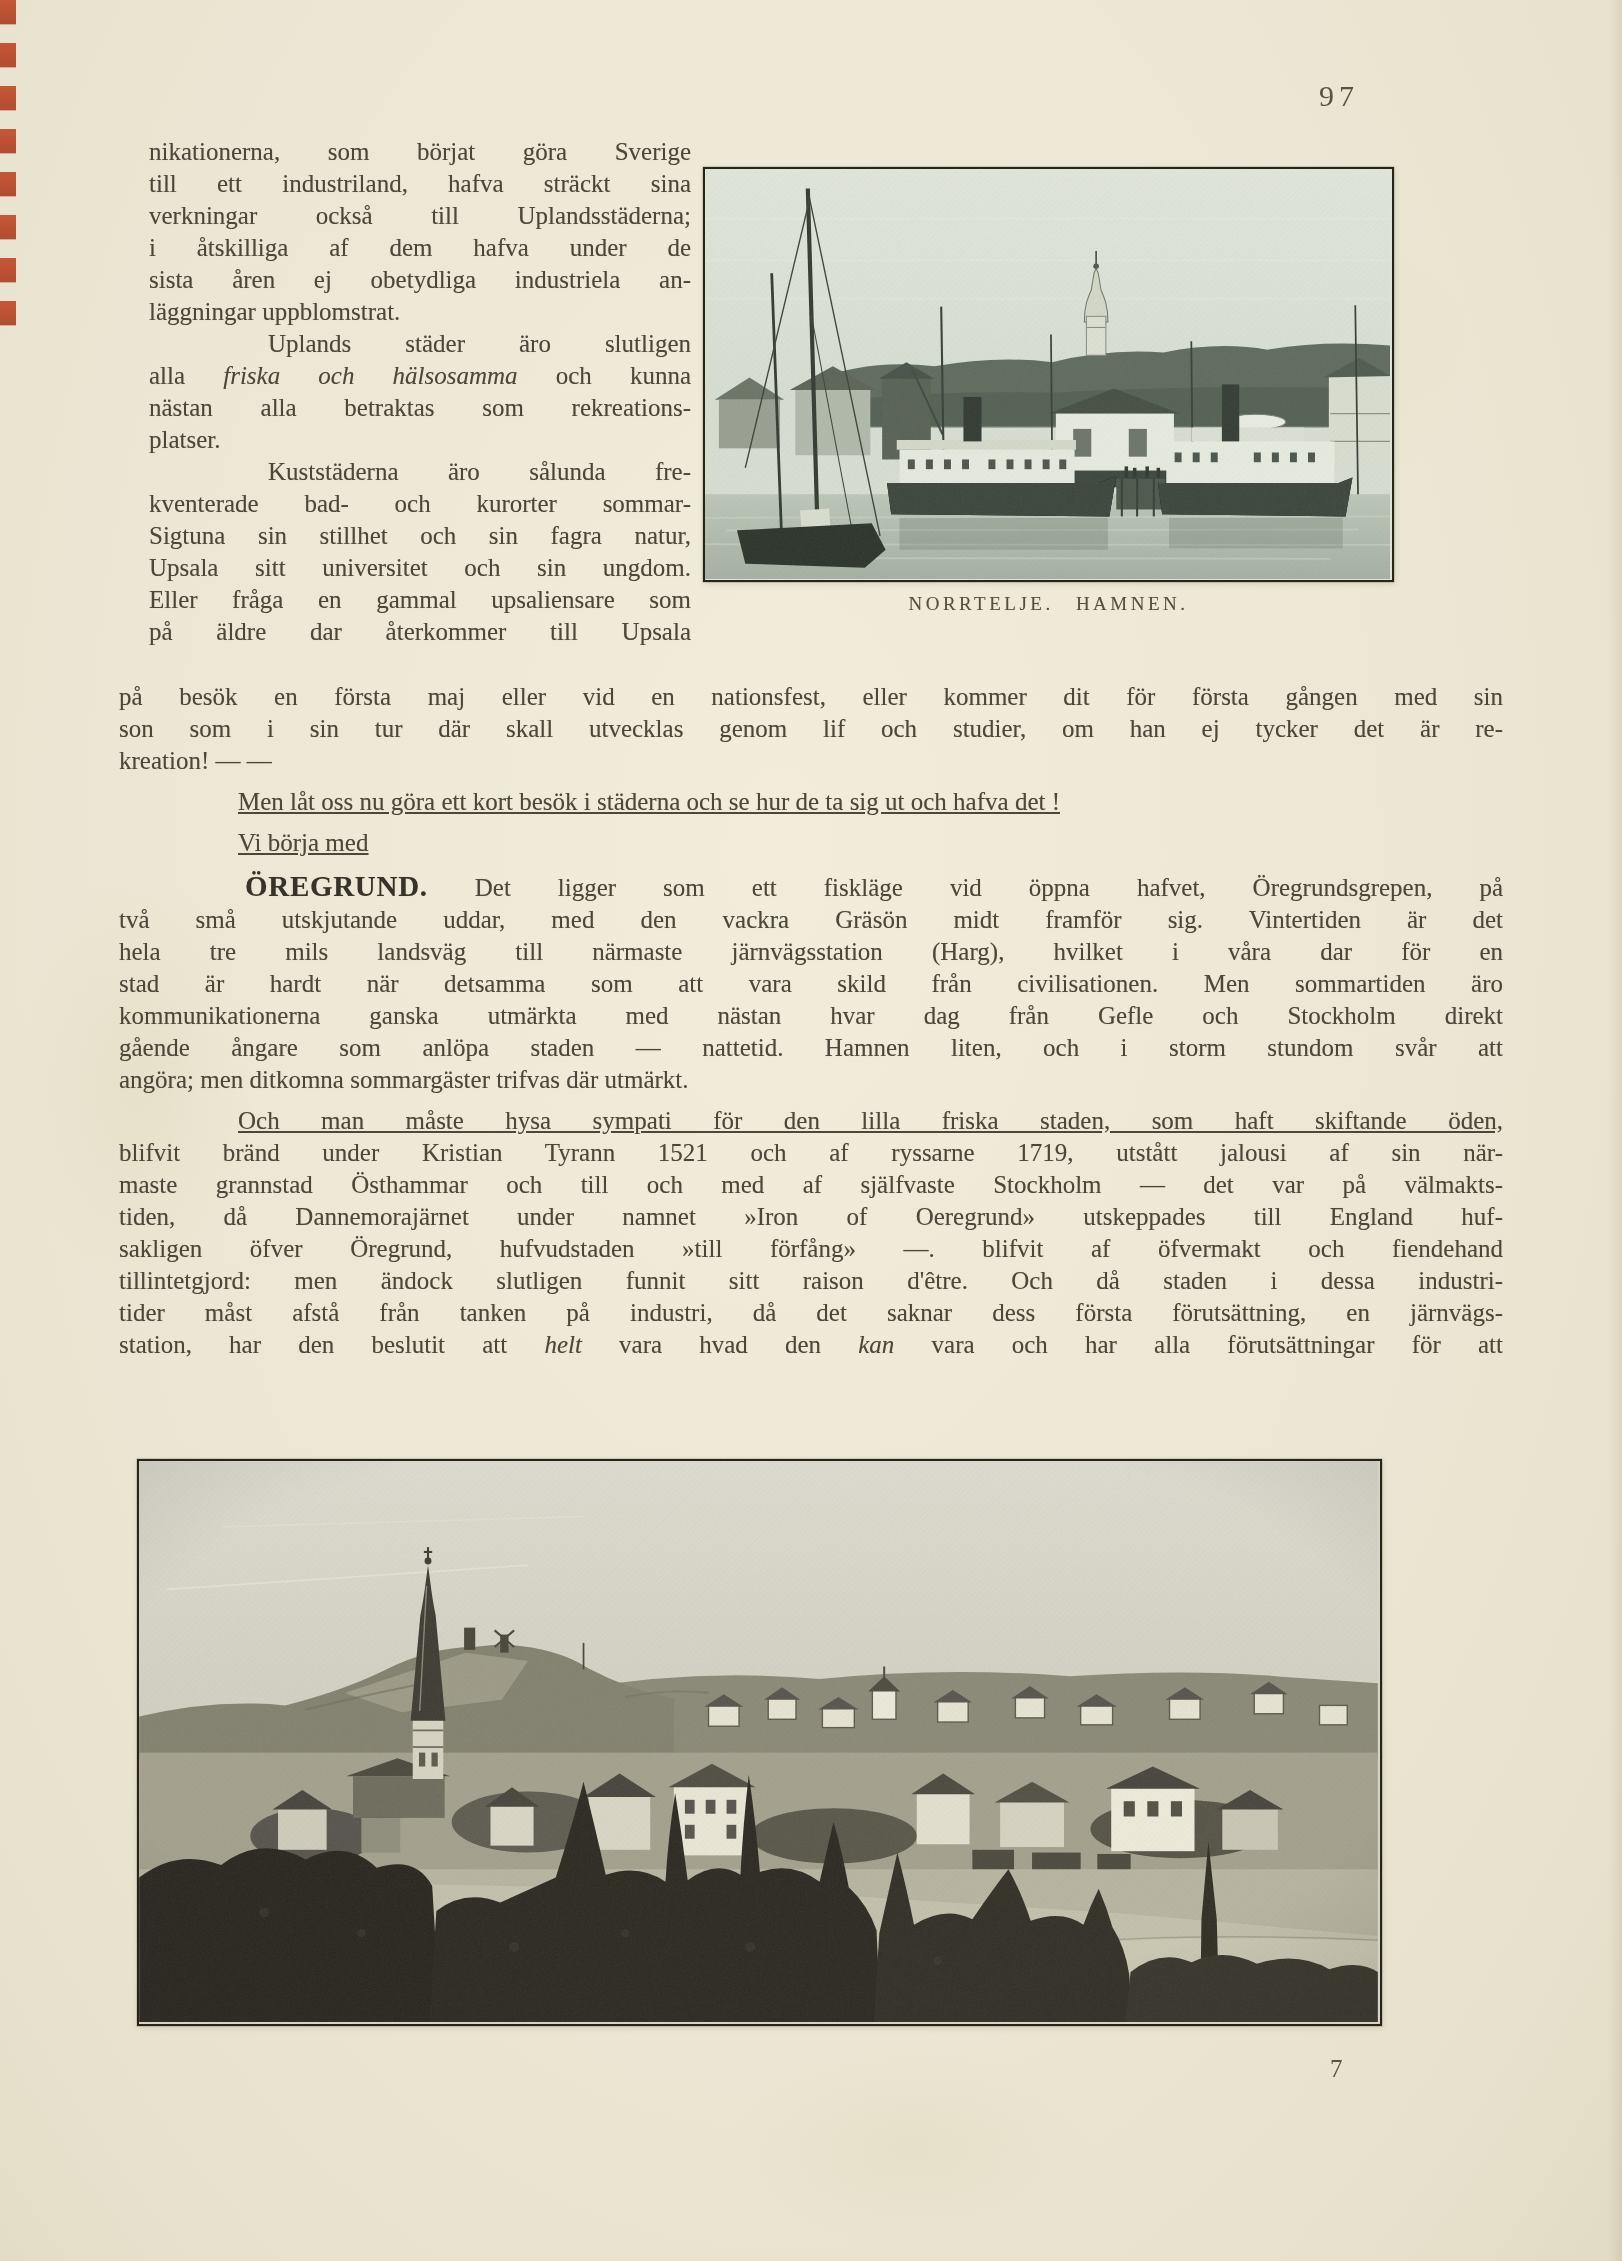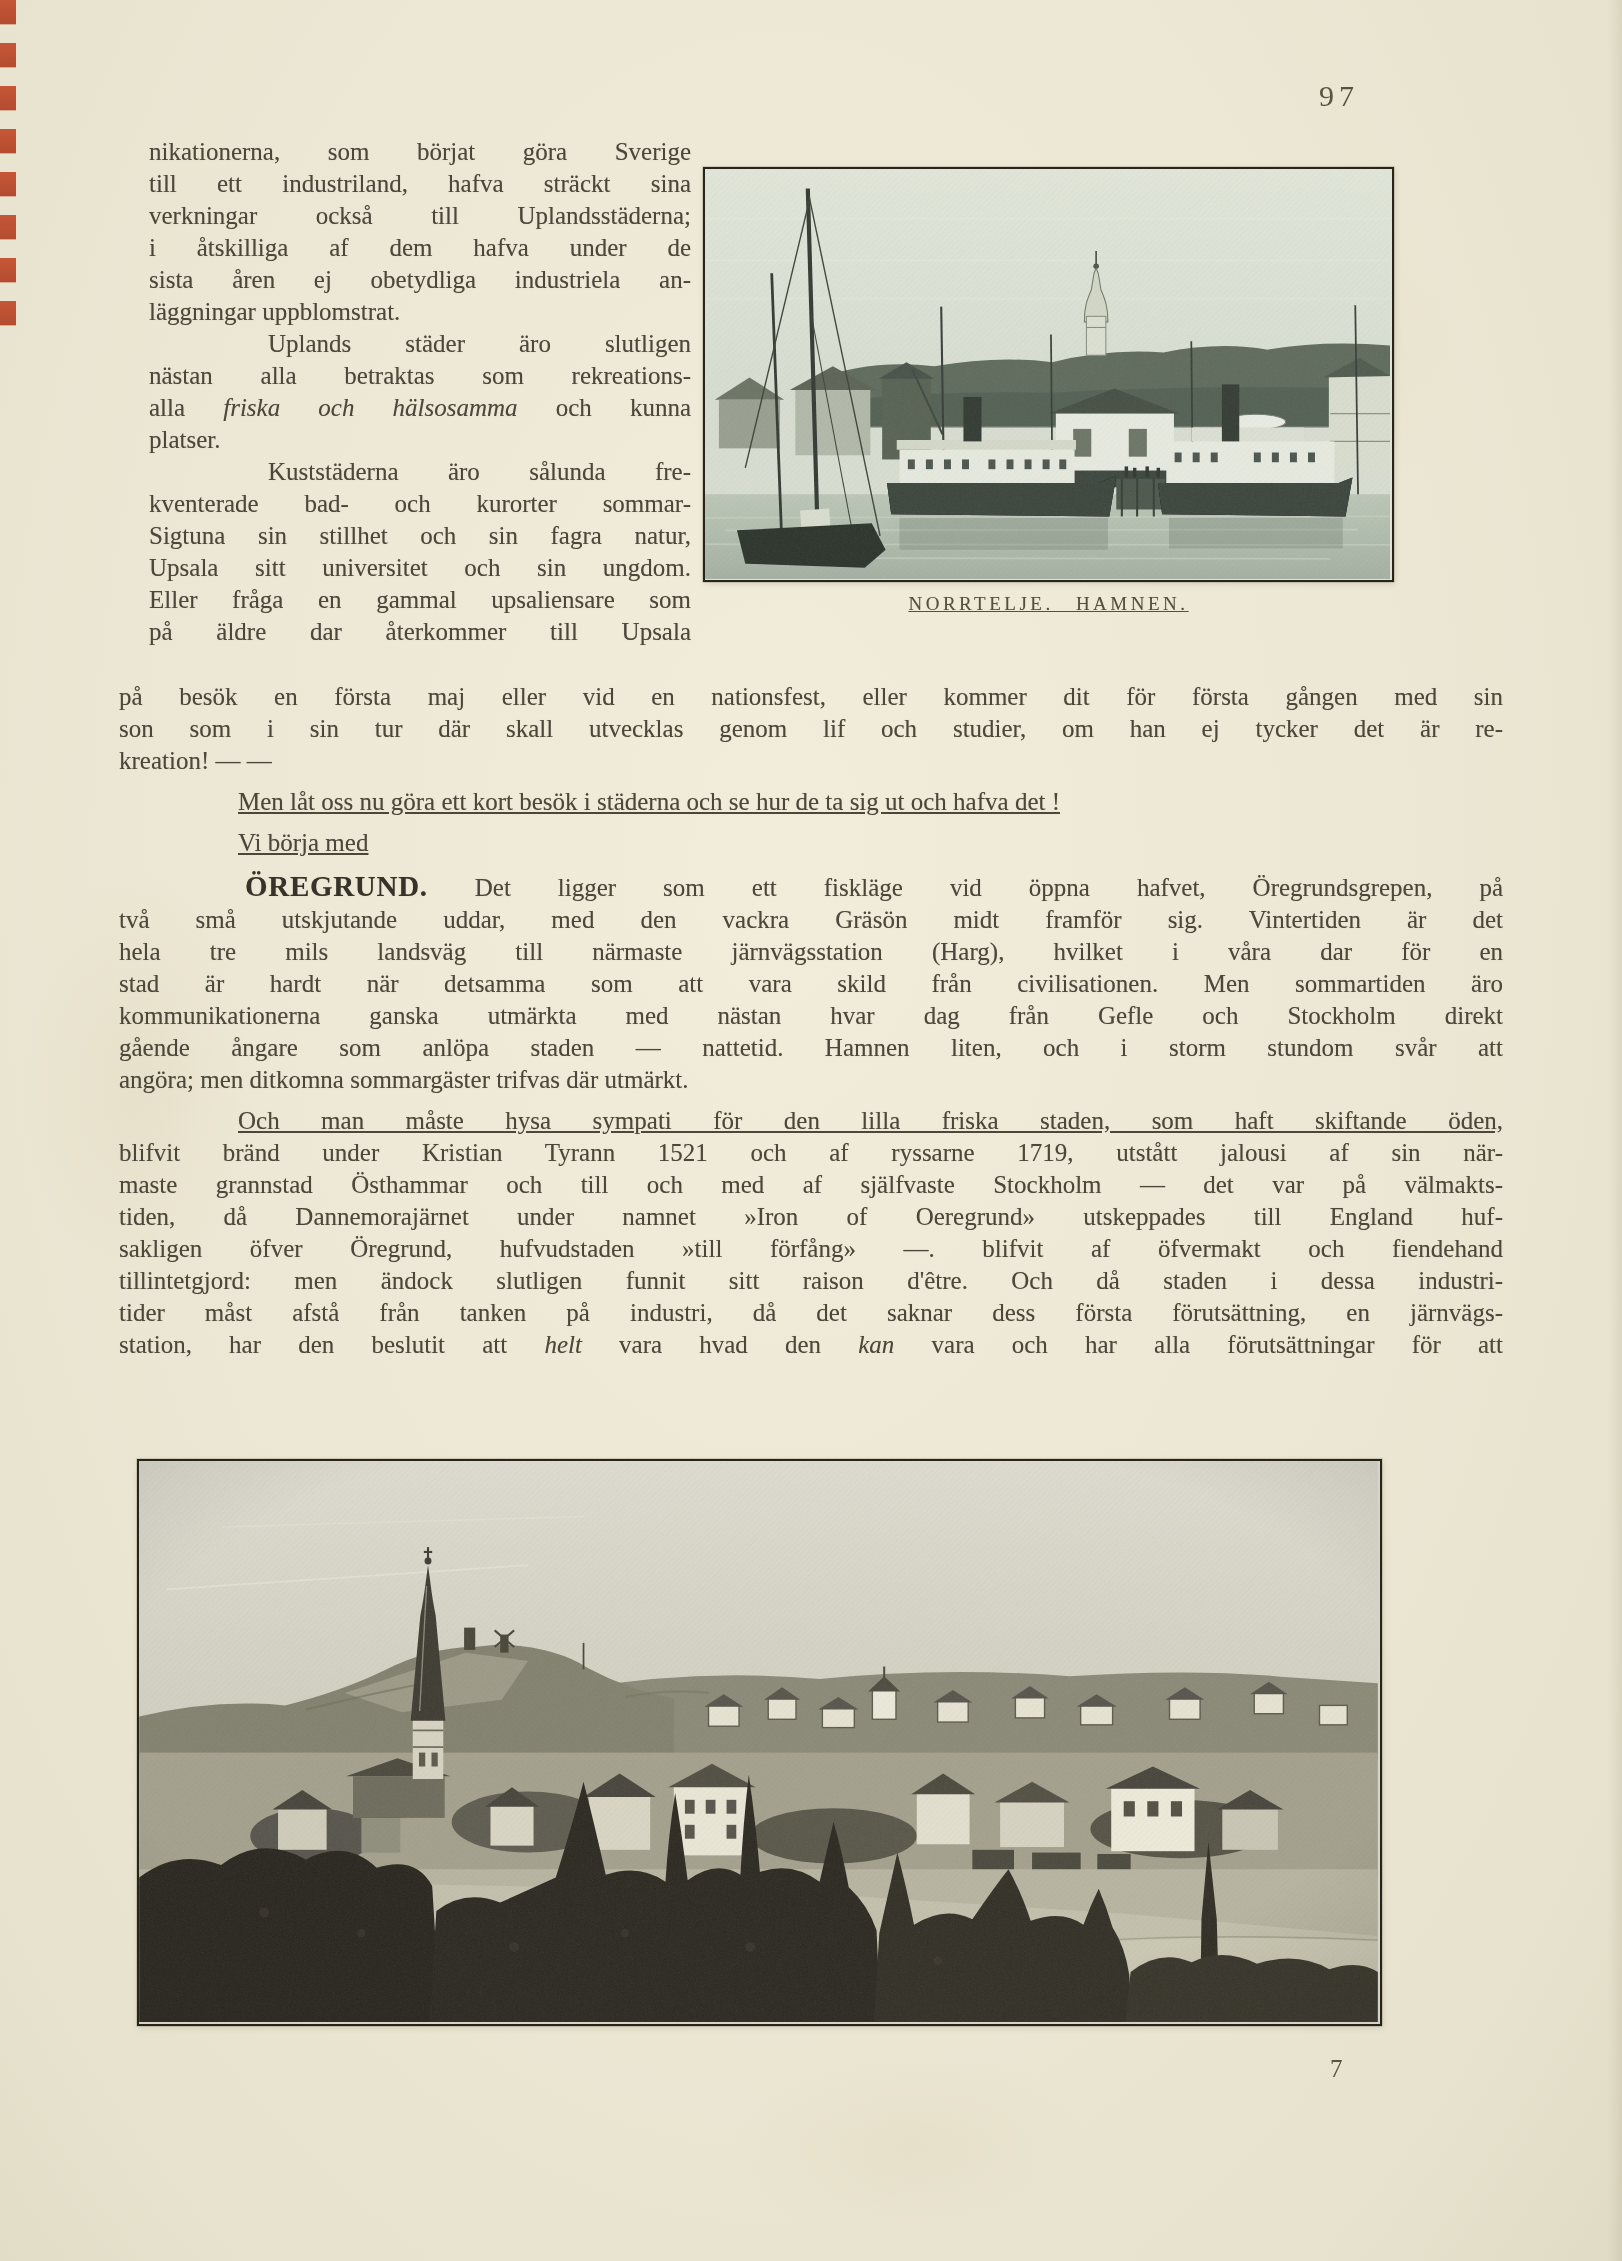--- a/index.html
+++ b/index.html
@@ -40,21 +40,21 @@
 
   figure{margin:0;padding:0;}
   .photo{position:absolute;box-sizing:border-box;border:2.8px solid #272519;background:#dfe3d6;
     box-shadow:0 0 0 0.7px rgba(80,70,50,.25), 1.4px 2.1px 6.3px rgba(80,70,50,.18);}
   .photo-top{left:703px;top:167px;width:691px;height:415px;}
   .photo-bottom{left:137px;top:1459px;width:1245px;height:567px;background:#d6d4c6;}
   .photo svg{display:block;}
 
   .caption{position:absolute;font-size:19px;letter-spacing:3.5px;word-spacing:14px;
     color:#55503e;text-align:center;text-shadow:0 0 0.7px rgba(85,80,62,.3);}
-  .caption-top{left:703px;top:593px;width:691px;text-decoration:underline;}
+  .caption-top{left:703px;top:593px;width:691px;}
   .caption-bottom{left:137px;top:2033px;width:1245px;}
 </style>
 </head>
 <body>
 
 <div class="page">
   <div class="stain s1"></div>
   <div class="stain s2"></div>
   <div class="stain s3"></div>
   <div class="red-strip"></div>
@@ -62,22 +62,22 @@
   <div class="pagenum-top">97</div>
 
   <div class="left-col">
     <div class="textline j">nikationerna, som börjat göra Sverige</div>
     <div class="textline j">till ett industriland, hafva sträckt sina</div>
     <div class="textline j">verkningar också till Uplandsstäderna;</div>
     <div class="textline j">i åtskilliga af dem hafva under de</div>
     <div class="textline j">sista åren ej obetydliga industriela an-</div>
     <div class="textline">läggningar uppblomstrat.</div>
     <div class="textline j ind">Uplands städer äro slutligen</div>
+    <div class="textline j"><span>alla </span><em>friska och hälsosamma</em><span> och kunna</span></div>
     <div class="textline j">nästan alla betraktas som rekreations-</div>
-    <div class="textline j"><span>alla </span><em>friska och hälsosamma</em><span> och kunna</span></div>
     <div class="textline">platser.</div>
     <div class="textline j ind">Kuststäderna äro sålunda fre-</div>
     <div class="textline j">kventerade bad- och kurorter sommar-</div>
     <div class="textline j">Sigtuna sin stillhet och sin fagra natur,</div>
     <div class="textline j">Upsala sitt universitet och sin ungdom.</div>
     <div class="textline j">Eller fråga en gammal upsaliensare som</div>
     <div class="textline j">på äldre dar återkommer till Upsala</div>
   </div>
 
   <figure class="photo photo-top">

